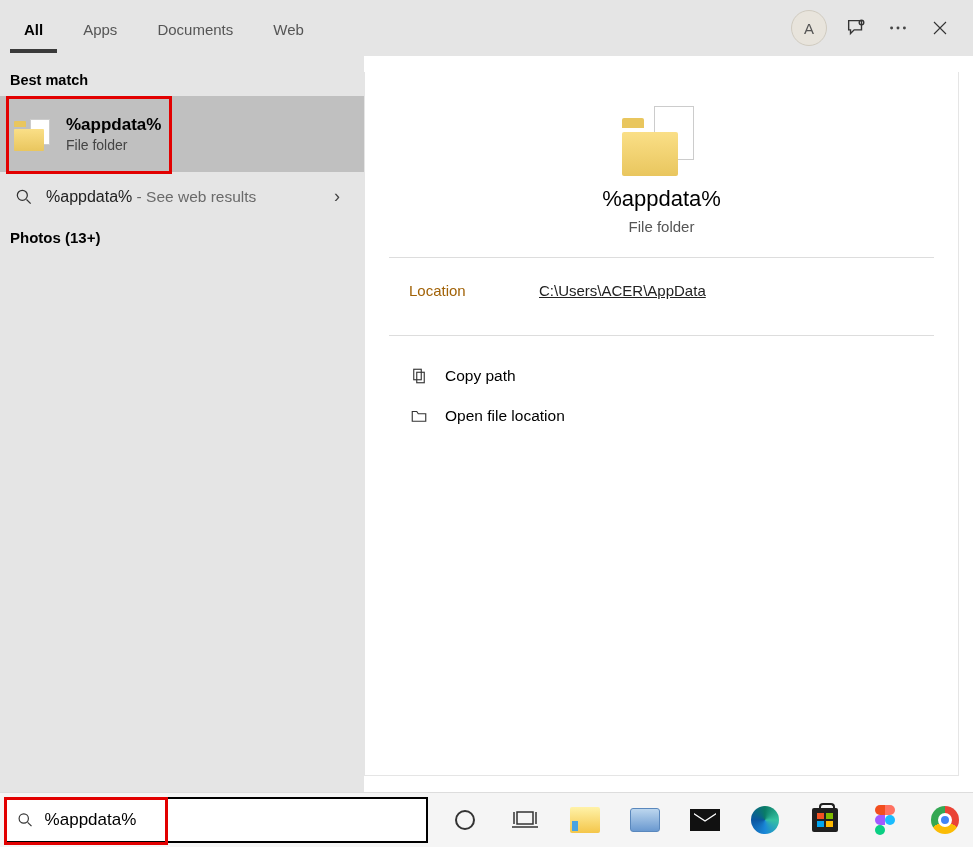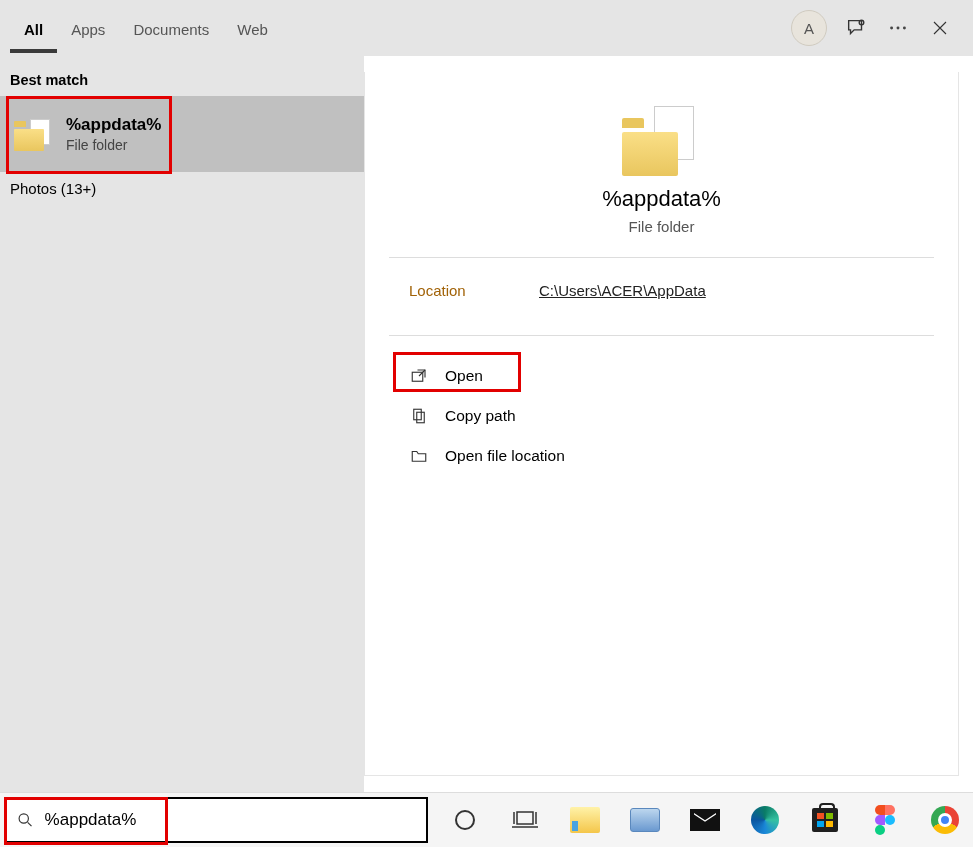--- a/index.html
+++ b/index.html
@@ -1,21 +1,21 @@
 <!DOCTYPE html>
 <html><head>
 <meta charset="utf-8">
 <style>
   * { box-sizing: border-box; margin: 0; padding: 0; font-family: "Segoe UI", Arial, sans-serif; }
   html, body { width: 973px; height: 847px; background: #fff; }
   .container { width: 973px; height: 847px; position: relative; background: #fff; }
 
   
   .header { height: 56px; background: #e5e5e5; display: flex; align-items: center; justify-content: space-between; padding: 0 10px; }
-  .tabs { display: flex; gap: 0; }
+  .tabs { display: flex; gap: 12px; }
   .tab { padding: 17px 14px 15px; font-size: 15px; color: #555; cursor: pointer; }
   .tab.active { color: #000; font-weight: 600; border-bottom: 4px solid #3a3a3a; padding-bottom: 11px; }
   .tab .caret { font-size: 11px; margin-left: 4px; color:#555; }
   .header-right { display: flex; align-items: center; gap: 16px; padding-right: 10px; }
   .avatar { width: 36px; height: 36px; border-radius: 50%; background: #e8e4dc; border: 1px solid #d0cbc0; display: flex; align-items: center; justify-content: center; color: #555; font-size: 15px; }
   .hicon { width: 26px; height: 26px; color: #444; cursor: pointer; display:flex; align-items:center; justify-content:center; }
 
   
   .body { display: flex; height: 736px; }
   .left { width: 364px; background: #e5e5e5; position: relative; }
@@ -31,21 +31,21 @@
   .folder-doc { position:absolute; left:16px; top:2px; width:20px; height:26px; background:#fff; border:1px solid #ccc; }
   
   .bm-title { font-size: 17px; font-weight: 700; color: #000; }
   .bm-sub { font-size: 14px; color: #444; margin-top: 2px; }
 
   .web-row { display: flex; align-items: center; padding: 14px 10px 14px 14px; cursor:pointer; }
   .web-row .w-label { font-size: 16px; color: #222; margin-left: 12px; }
   .web-row .w-sub { color: #6a6a6a; font-size: 15.5px; }
   .web-row .chev { margin-left: auto; color:#444; font-size:18px; padding-right:14px; }
 
-  .photos-label { font-size: 15px; font-weight: 400; padding: 8px 10px; }
+  .photos-label { font-size: 15px; font-weight: 700; padding: 8px 10px; }
 
   
   .preview-icon { width: 80px; height: 70px; margin: 10px auto 10px; position:relative; }
   .preview-icon .pf-body { position:absolute; left:0; bottom:0; width:56px; height:44px; background:linear-gradient(#fadf87,#e9c65e); border-radius:2px; }
   .preview-icon .pf-tab { position:absolute; left:0; top:12px; width:22px; height:10px; background:#e9c65e; border-radius:2px 2px 0 0; }
   .preview-icon .pf-doc { position:absolute; left:32px; top:0; width:40px; height:54px; background:#fff; border:1px solid #ccc; }
   .pv-title { text-align: center; font-size: 22px; color: #000; margin-top: 8px; }
   .pv-sub { text-align: center; font-size: 15px; color: #555; margin-top: 6px; margin-bottom: 22px; }
   .divider { height: 1px; background: #ddd; margin: 10px 0 20px; }
   .info-row { display: flex; padding: 4px 20px 26px; }
@@ -124,48 +124,45 @@
         <div class="folder-icon-sm">
           <div class="folder-tab"></div>
             <div class="folder-doc"></div>
             <div class="folder-body"></div>
         </div>
         <div>
           <div class="bm-title">%appdata%</div>
           <div class="bm-sub">File folder</div>
         </div>
       </div>
+      <div class="web-row">
+        <svg width="20" height="20" viewBox="0 0 24 24" class="svg-icon">
+            <circle cx="10" cy="10" r="6"></circle>
+            <path d="M15 15l5 5"></path>
+          </svg>
+        <span class="w-label"><span>%appdata%</span><span class="w-sub"> - See web results</span></span>
+        <span class="chev">›</span>
+      </div>
       <div class="photos-label">Photos (13+)</div>
     </div>
 
     <div class="right">
       <div class="preview-icon">
         <div class="pf-tab"></div>
           <div class="pf-doc"></div>
           <div class="pf-body"></div>
       </div>
       <div class="pv-title">%appdata%</div>
       <div class="pv-sub">File folder</div>
       <div class="divider"></div>
       <div class="info-row">
         <div class="info-label">Location</div>
         <div class="info-value">C:\Users\ACER\AppData</div>
       </div>
       <div class="divider"></div>
-      <div class="action-row">
-        <div class="hl-red-open"></div>
-        <div class="action-icon">
-          <svg width="18" height="18" viewBox="0 0 24 24" class="svg-icon">
-              <rect x="3" y="7" width="14" height="12"></rect>
-              <path d="M10 4h10v10"></path>
-              <path d="M20 4l-8 8"></path>
-            </svg>
-        </div>
-        <span>Open</span>
-      </div>
       <div class="action-row">
         <div class="action-icon">
           <svg width="18" height="18" viewBox="0 0 24 24" class="svg-icon">
               <rect x="5" y="3" width="10" height="14"></rect>
               <rect x="9" y="7" width="10" height="14"></rect>
             </svg>
         </div>
         <span>Copy path</span>
       </div>
       <div class="action-row">

